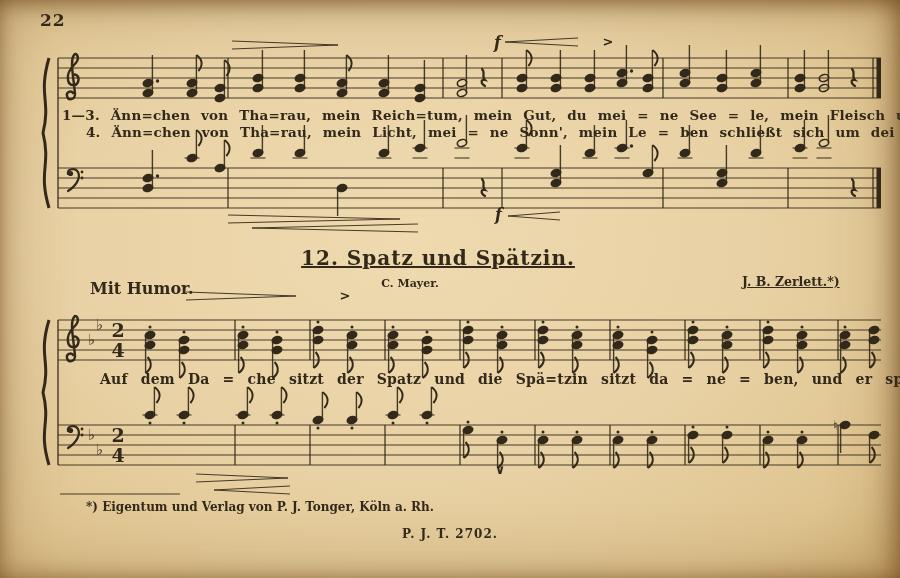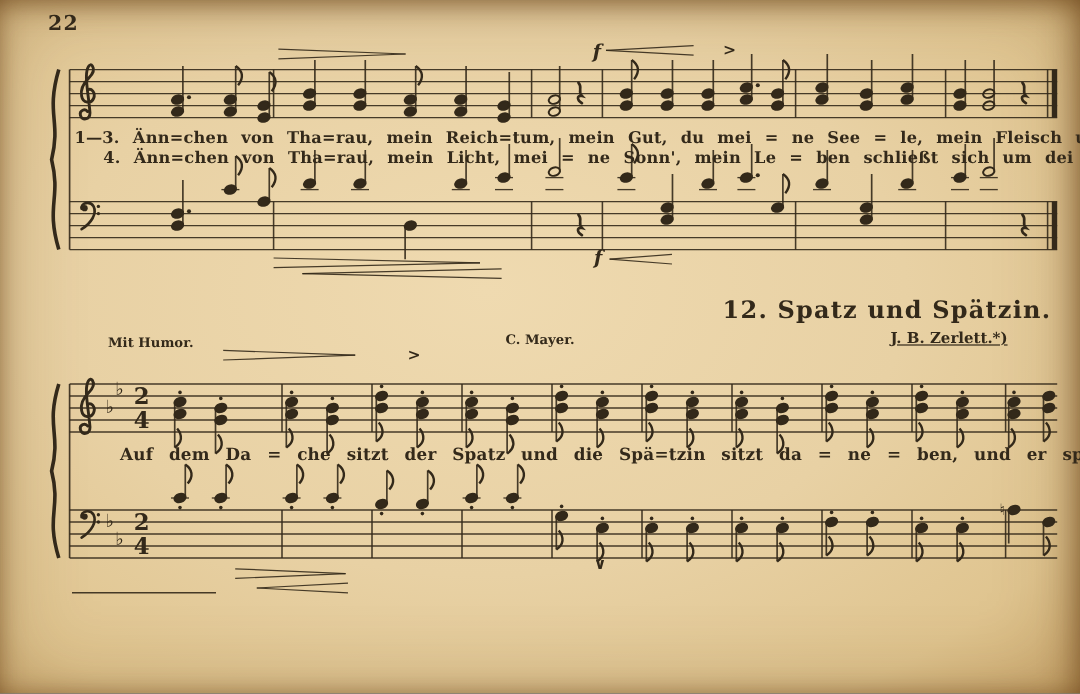--- a/index.html
+++ b/index.html
@@ -17,23 +17,23 @@
       inset 16px 0 22px -16px rgba(95,55,15,.40),
       inset 0 -14px 20px -14px rgba(95,55,15,.35);
   }
   .abs{position:absolute;white-space:nowrap;text-align:right;}
   .pageno{left:40px;top:10px;font-size:17px;font-weight:bold;letter-spacing:1px;}
   #notation{position:absolute;left:0;top:0;}
   .lyr{font-weight:bold;font-size:13.5px;word-spacing:6px;letter-spacing:.2px;}
   .l1{left:62px;top:107px;}
   .l2{left:86px;top:124px;}
   .l3{left:100px;top:371px;font-size:14px;word-spacing:8px;}
-  .title{left:0;width:876px;text-align:right;top:246px;font-size:20px;font-weight:bold;letter-spacing:1px;}
-  .composer{left:0;width:900px;text-align:center;top:277px;font-size:11px;font-weight:bold;}
-  .tempo{left:90px;top:279px;font-size:11px;font-weight:bold;}
+  .title{left:0;width:876px;text-align:center;top:246px;font-size:20px;font-weight:bold;letter-spacing:1px;text-decoration:underline;}
+  .composer{left:0;width:820px;text-align:center;top:277px;font-size:11px;font-weight:bold;}
+  .tempo{left:90px;top:279px;font-size:16px;font-weight:bold;}
   .arranger{left:742px;top:274px;font-size:12.5px;font-weight:bold;text-decoration:underline;}
   .footnote{left:86px;top:500px;font-size:12px;font-weight:bold;}
   .catalog{left:0;width:900px;text-align:center;top:527px;font-size:12px;font-weight:bold;letter-spacing:1px;}
 </style>
 </head>
 <body>
 
 <div class="page">
   <svg id="notation" width="900" height="578">
       <g>
@@ -463,13 +463,15 @@
       <line x1="60" y1="494" x2="180" y2="494" stroke="#33291a" stroke-width="1.2" stroke-opacity="0.9"></line>
     </svg>
   <div class="abs pageno">22</div>
   <div class="abs lyr l1">1—3. Änn=chen von Tha=rau, mein Reich=tum, mein Gut, du mei = ne See = le, mein Fleisch und mein Blut.</div>
   <div class="abs lyr l2">4. Änn=chen von Tha=rau, mein Licht, mei = ne Sonn', mein Le = ben schließt sich um dei = nes her = um.</div>
   <div class="abs title">12. Spatz und Spätzin.</div>
   <div class="abs composer">C. Mayer.</div>
   <div class="abs tempo">Mit Humor.</div>
   <div class="abs arranger">J. B. Zerlett.*)</div>
   <div class="abs lyr l3">Auf dem Da = che sitzt der Spatz und die Spä=tzin sitzt da = ne = ben, und er spricht zu sei = nem Schatz:</div>
+  <div class="abs footnote">*) Eigentum und Verlag von P. J. Tonger, Köln a. Rh.</div>
+  <div class="abs catalog">P. J. T. 2702.</div>
 </div>
 
 </body></html>

